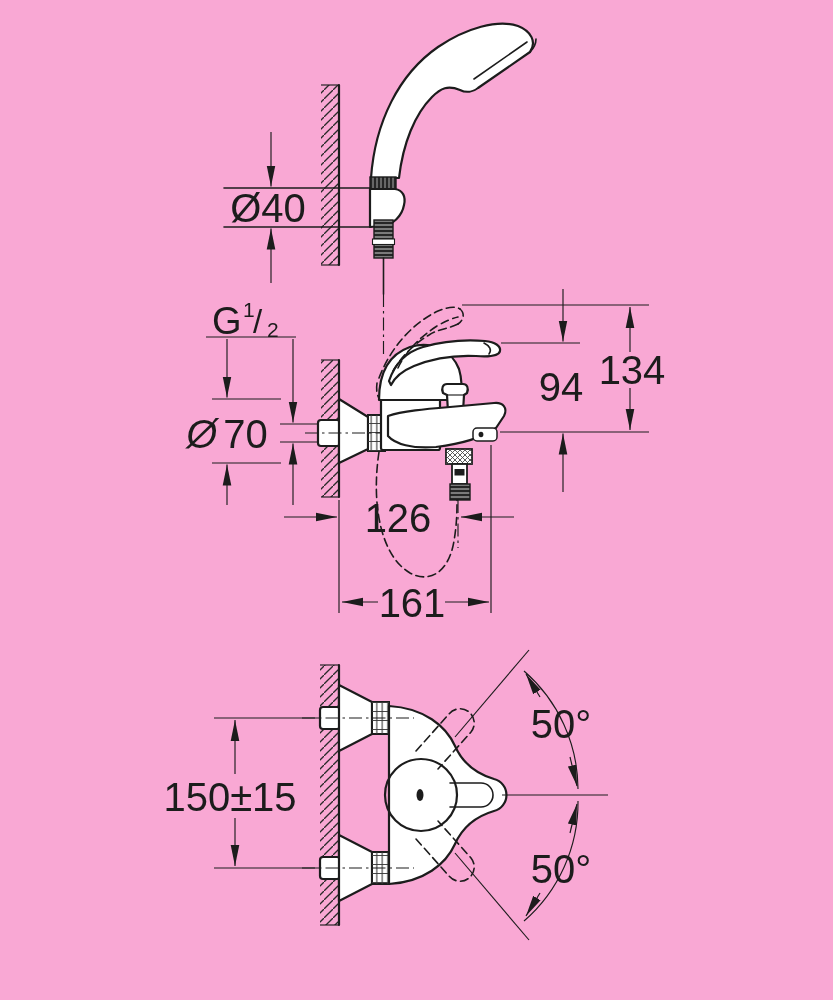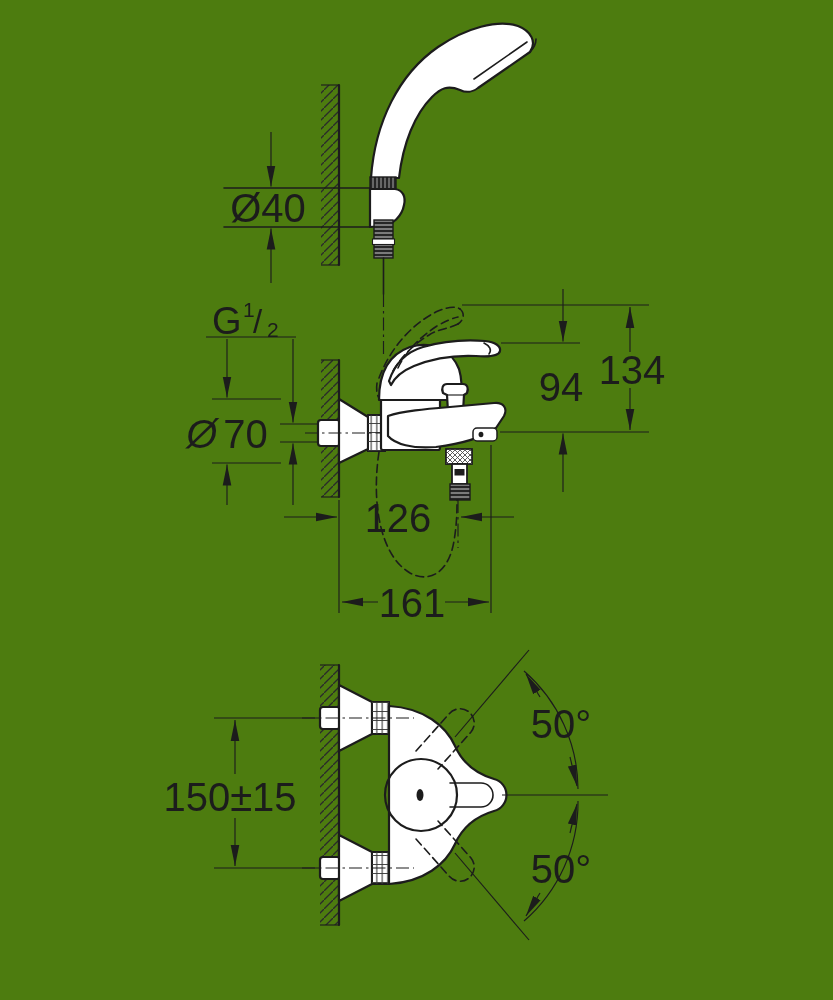--- a/index.html
+++ b/index.html
@@ -1,16 +1,16 @@
 <!DOCTYPE html>
 <html><head>
 <meta charset="utf-8">
 <style>
   html,body{margin:0;padding:0;background:#ffffff;}
-  .canvas{position:relative;width:833px;height:1000px;background:#4d7c0f;overflow:hidden;
+  .canvas{position:relative;width:833px;height:1000px;background:#f9a8d4;overflow:hidden;
           font-family:"Liberation Sans", sans-serif;text-align:right;}
   svg{position:absolute;left:0;top:0;}
   .out{stroke:#1c1c1c;stroke-width:2.2;fill:#ffffff;stroke-linejoin:round;stroke-linecap:round;}
   .ln2{stroke:#1c1c1c;stroke-width:2.2;fill:none;stroke-linecap:round;}
   .ln{stroke:#1c1c1c;stroke-width:1.6;fill:none;stroke-linecap:round;}
   .thin{stroke:#1c1c1c;stroke-width:1.15;fill:none;}
   .cl{stroke:#1c1c1c;stroke-width:1.15;fill:none;stroke-dasharray:13 4 2.5 4;}
   .ph{stroke:#1c1c1c;stroke-width:1.6;fill:none;stroke-dasharray:8 4.5;stroke-linecap:round;}
   .dim{font-size:40px;fill:#1c1c1c;}
   .gletter{font-size:38px;fill:#1c1c1c;}

